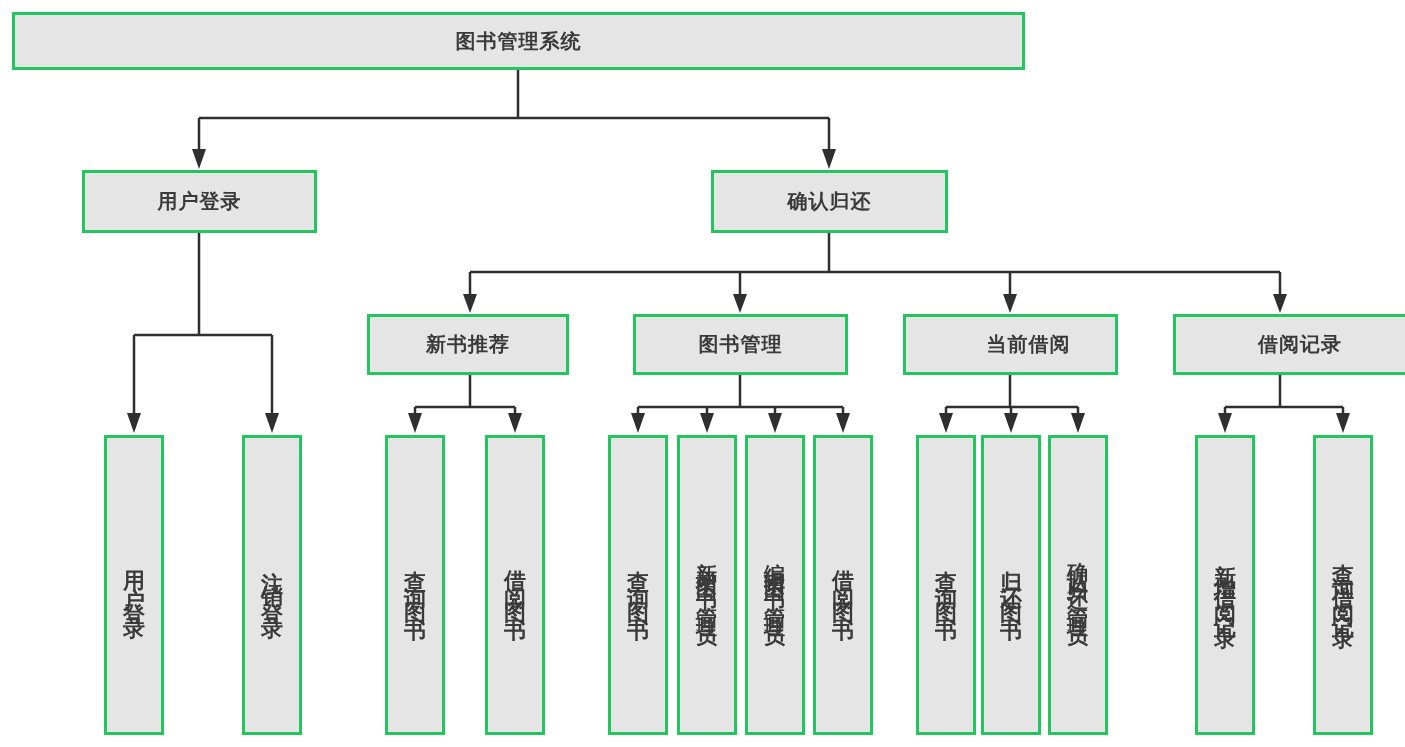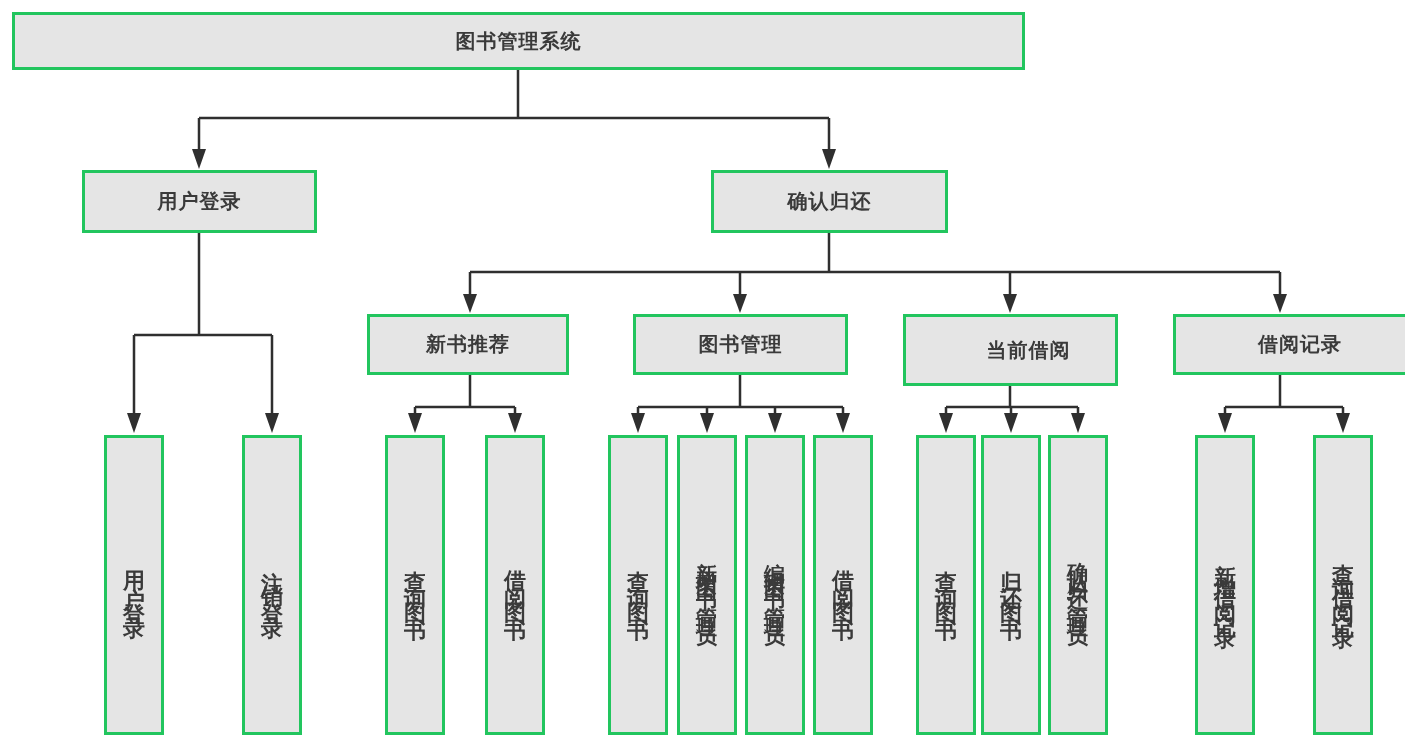--- a/index.html
+++ b/index.html
@@ -68,21 +68,21 @@
     </g>
   </svg>
 
   <div class="box h" style="left:12px;top:12px;width:1013px;height:58px;">图书管理系统</div>
 
   <div class="box h" style="left:82px;top:170px;width:235px;height:63px;">用户登录</div>
   <div class="box h" style="left:711px;top:170px;width:237px;height:63px;">确认归还</div>
 
   <div class="box h" style="left:367px;top:314px;width:202px;height:61px;">新书推荐</div>
   <div class="box h" style="left:633px;top:314px;width:215px;height:61px;">图书管理</div>
-  <div class="box h" style="left:903px;top:314px;width:215px;height:72px;padding-left:36px;">当前借阅</div>
+  <div class="box h" style="left:903px;top:314px;width:215px;height:61px;padding-left:36px;">当前借阅</div>
   <div class="box h" style="left:1173px;top:314px;width:254px;height:61px;">借阅记录</div>
 
   <div class="box v v4" style="left:104px;top:435px;width:60px;height:300px;">
     <span>用户登录</span>
   </div>
   <div class="box v v4" style="left:242px;top:435px;width:60px;height:300px;">
     <span>注销登录</span>
   </div>
 
   <div class="box v v4" style="left:385px;top:435px;width:60px;height:300px;">

